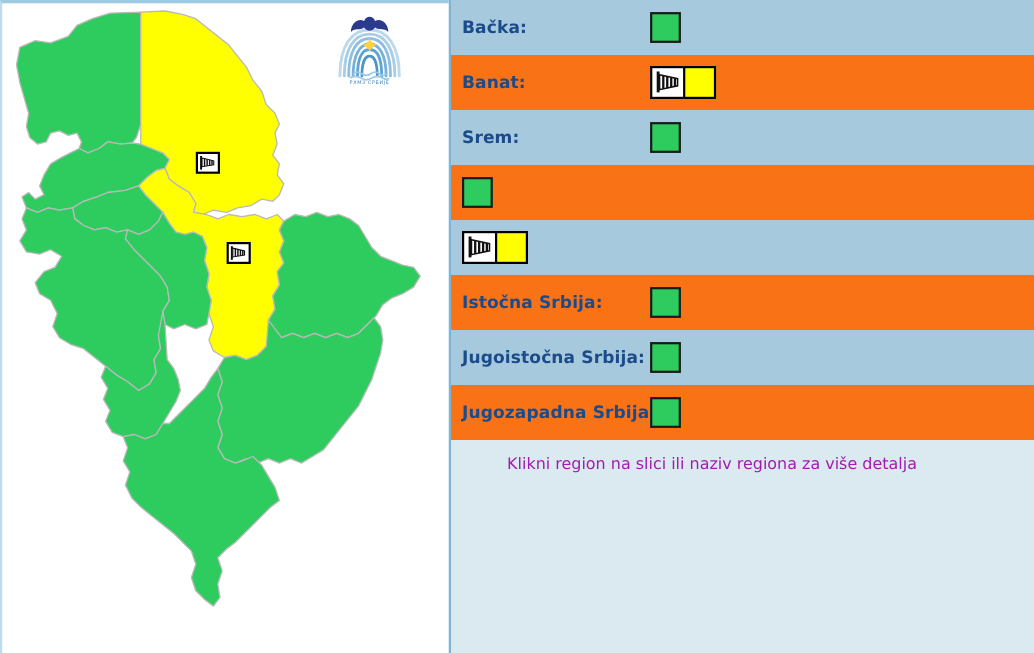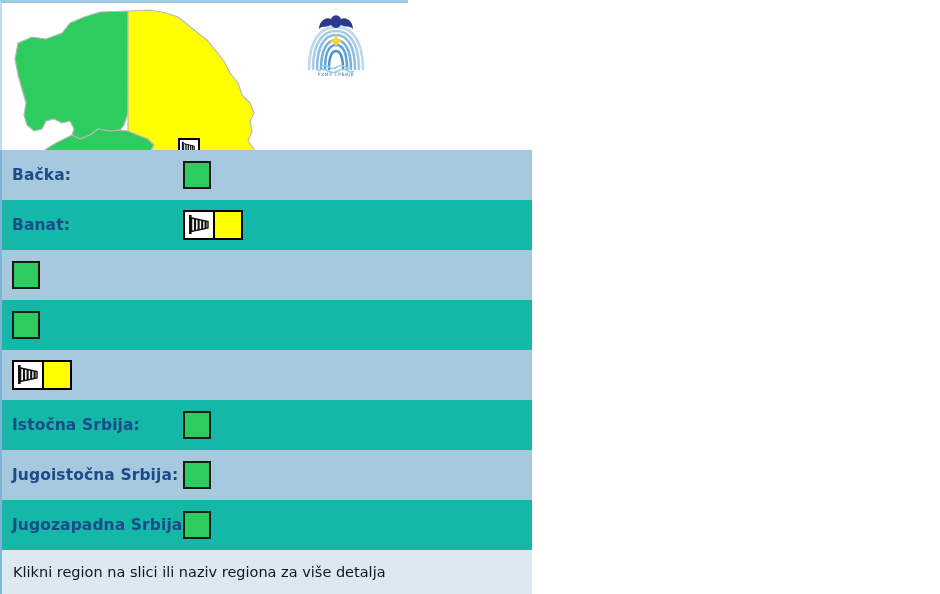--- a/index.html
+++ b/index.html
@@ -7,21 +7,20 @@
     width: 940px; height: 594px;
     background: #ffffff;
     font-family: "DejaVu Sans", "Liberation Sans", sans-serif;
     overflow: hidden;
   }
   #app {
     width: 940px; height: 594px;
     display: flex;
     position: relative;
     background: #ffffff;
-    flex-direction: column;
   }
 
   
   #map-pane {
     width: 408px;
     height: 594px;
     position: relative;
     background: #ffffff;
     border-top: 3px solid #9ecbe4;
     border-left: 2px solid #bcdcee;
@@ -54,21 +53,21 @@
     background: #dbe9f1;
   }
   .region-row {
     height: 50px;
     display: flex;
     align-items: center;
     padding-left: 10px;
     position: relative;
   }
   .region-row.odd  { background: #a6c9dd; }
-  .region-row.even { background: #14b8a6; }
+  .region-row.even { background: #f97316; }
 
   .region-label {
     color: #1b4b8a;
     font-size: 15.5px;
     font-weight: bold;
     letter-spacing: .1px;
     width: 171px;
     flex: 0 0 171px;
     white-space: nowrap;
   }
@@ -97,23 +96,24 @@
   }
 
   #footer-row {
     height: 44px;
     background: #dbe9f1;
     display: flex;
     align-items: center;
     padding-left: 11px;
   }
   #footer-text {
-    color: #0f172a;
+    color: #a21caf;
     font-size: 14.5px;
     font-weight: normal;
+    margin-left: 40px;
   }
 </style>
 </head>
 <body>
 
 <div id="app">
 
   <div id="map-pane">
 
     <svg id="map-svg" width="406" height="591" viewBox="0 0 406 591">
@@ -249,20 +249,21 @@
               <svg viewBox="0 0 26 26">
   <rect x="3" y="3" width="2.6" height="19" fill="#111"></rect>
   <path d="M5.6,6 L22,9.5 L22,16 L5.6,19.5 Z" fill="#fff" stroke="#111" stroke-width="1.4"></path>
   <path d="M9,6.6 L9,19 M12.6,7.4 L12.6,18.2 M16.2,8.2 L16.2,17.4 M19.6,9 L19.6,16.6" stroke="#111" stroke-width="2.1"></path>
 </svg>
             </span>
             <span class="swatch attached yellow"></span>
           </span>
         </div>
         <div class="region-row odd">
+          <span class="region-label">Srem:</span>
           <span class="badge-holder">
             <span class="swatch green"></span>
           </span>
         </div>
         <div class="region-row even">
           <span class="badge-holder">
             <span class="swatch green"></span>
           </span>
         </div>
         <div class="region-row odd">

